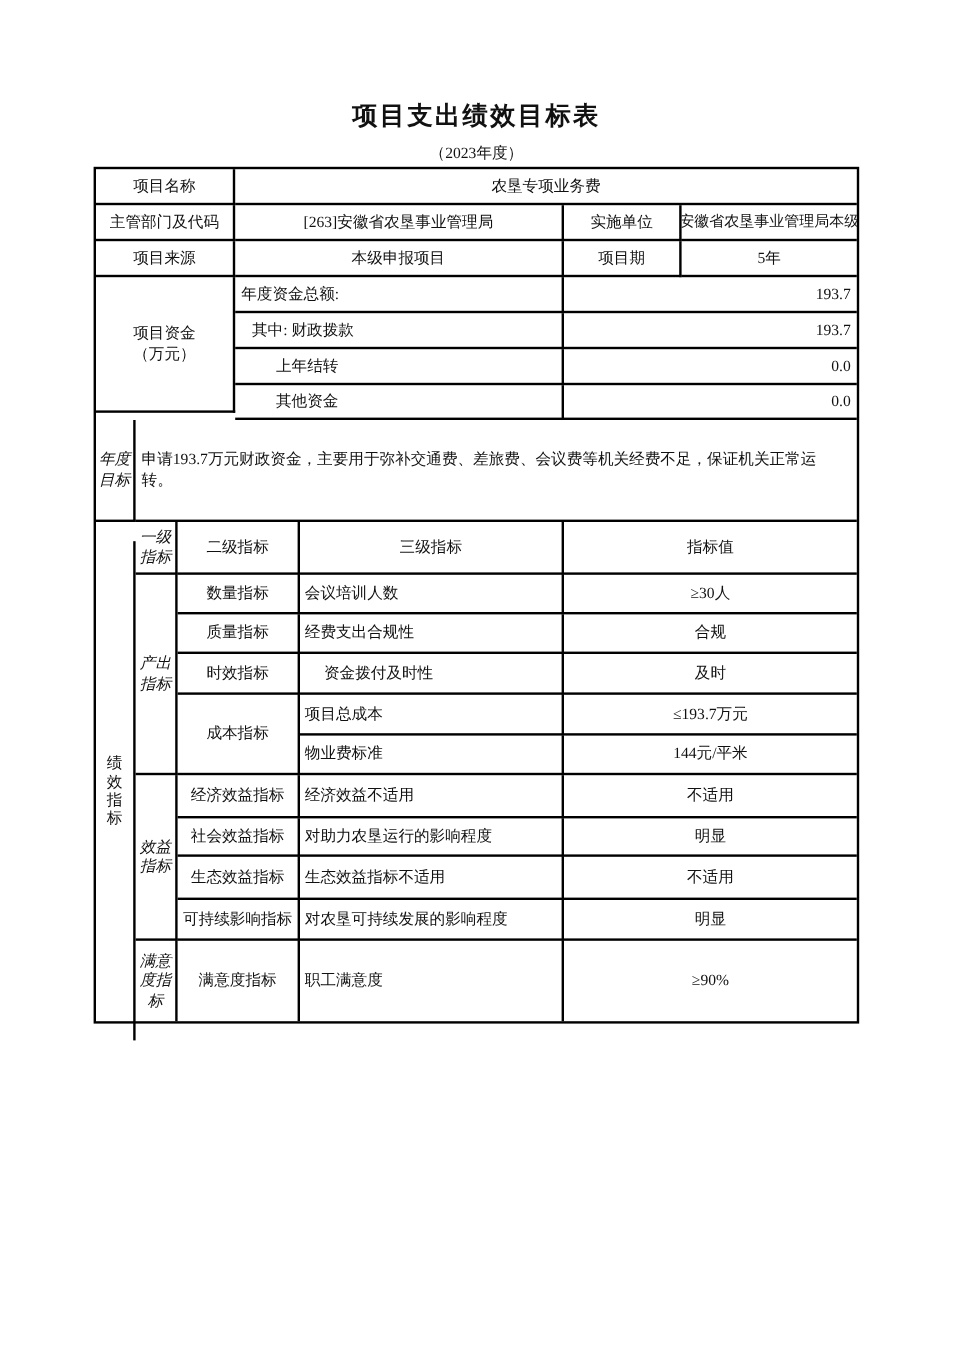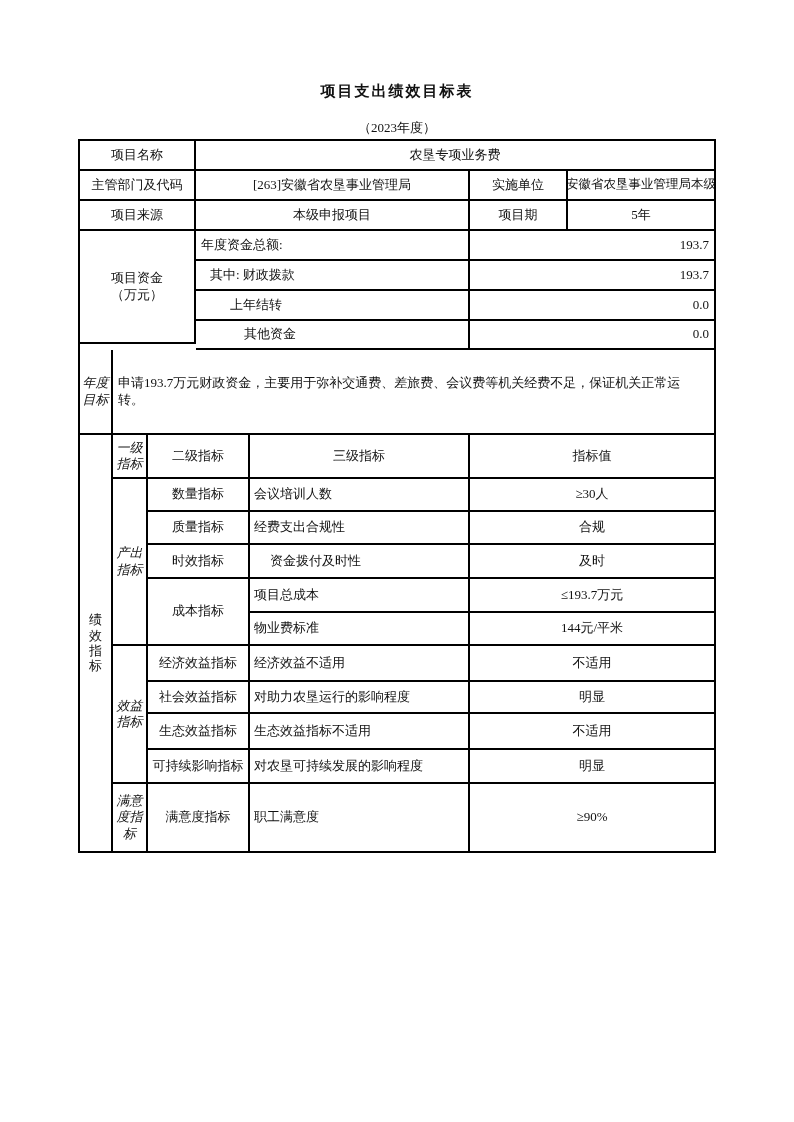--- a/index.html
+++ b/index.html
@@ -1,19 +1,19 @@
 <!DOCTYPE html>
 <html><head>
 <meta charset="utf-8">
 <style>
   html,body{margin:0;padding:0;background:#ffffff;}
   body{width:794px;height:1122px;position:relative;overflow:hidden;
        font-family:"Liberation Serif","DejaVu Serif",serif;color:#111111;}
   .title{position:absolute;top:82px;left:0;width:794px;text-align:center;
-         font-size:15px;font-weight:bold;letter-spacing:2px;}
+         font-size:21px;font-weight:bold;letter-spacing:2px;}
   .subtitle{position:absolute;top:119px;left:0;width:794px;text-align:center;font-size:13px;}
   .tbl{position:absolute;left:78px;top:139px;width:638px;height:714px;
        border:2px solid #000;box-sizing:border-box;}
   .c{position:absolute;box-sizing:border-box;border-right:2px solid #000;border-bottom:2px solid #000;
      display:flex;align-items:center;justify-content:center;
      font-size:13px;line-height:1.25;text-align:center;overflow:hidden;}
   .lft{justify-content:flex-start;text-align:left;}
   .rgt{justify-content:flex-end;text-align:right;}
   .ner{border-right:none;}
   .neb{border-bottom:none;}
@@ -47,29 +47,29 @@
       <span style="display:block">项目资金</span>
       <span style="display:block">（万元）</span>
     </span>
   </div>
   <div class="c lft" style="left:116px;top:90px;width:274px;height:30px;padding-left:5px">年度资金总额:</div>
   <div class="c rgt ner" style="left:390px;top:90px;width:244px;height:30px;padding-right:5px">193.7</div>
   <div class="c lft" style="left:116px;top:120px;width:274px;height:30px;padding-left:14px">其中: 财政拨款</div>
   <div class="c rgt ner" style="left:390px;top:120px;width:244px;height:30px;padding-right:5px">193.7</div>
   <div class="c lft" style="left:116px;top:150px;width:274px;height:30px;padding-left:34px">上年结转</div>
   <div class="c rgt ner" style="left:390px;top:150px;width:244px;height:30px;padding-right:5px">0.0</div>
-  <div class="c lft" style="left:116px;top:180px;width:274px;height:29px;padding-left:48px">其他资金</div>
+  <div class="c lft" style="left:116px;top:180px;width:274px;height:29px;padding-left:34px">其他资金</div>
   <div class="c rgt ner" style="left:390px;top:180px;width:244px;height:29px;padding-right:5px">0.0</div>
 
   <div class="c" style="left:0;top:209px;width:33px;height:85px">
     <span class="brk">年度目标</span>
   </div>
   <div class="c lft ner" style="left:33px;top:209px;width:601px;height:85px;padding-left:5px;padding-right:10px">申请193.7万元财政资金，主要用于弥补交通费、差旅费、会议费等机关经费不足，保证机关正常运转。</div>
 
-  <div class="c neb" style="left:0;top:294px;width:33px;height:416px">
+  <div class="c neb" style="left:0;top:310px;width:33px;height:416px">
     <span class="vert">绩效指标</span>
   </div>
 
   <div class="c" style="left:33px;top:294px;width:35px;height:44px">
     <span class="brk">一级指标</span>
   </div>
   <div class="c" style="left:68px;top:294px;width:102px;height:44px">二级指标</div>
   <div class="c" style="left:170px;top:294px;width:220px;height:44px">三级指标</div>
   <div class="c ner" style="left:390px;top:294px;width:244px;height:44px">指标值</div>
 

